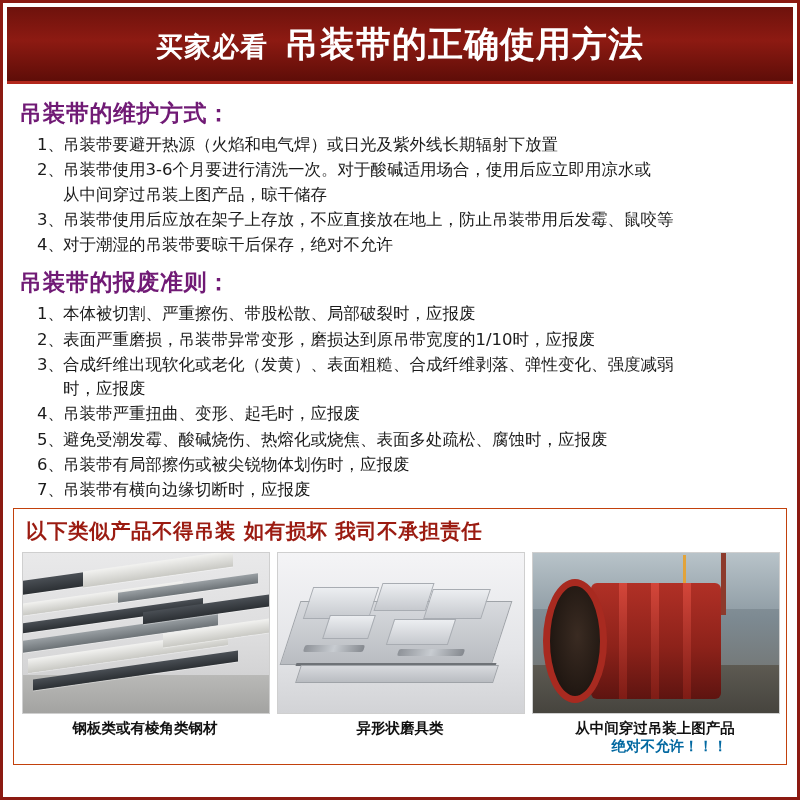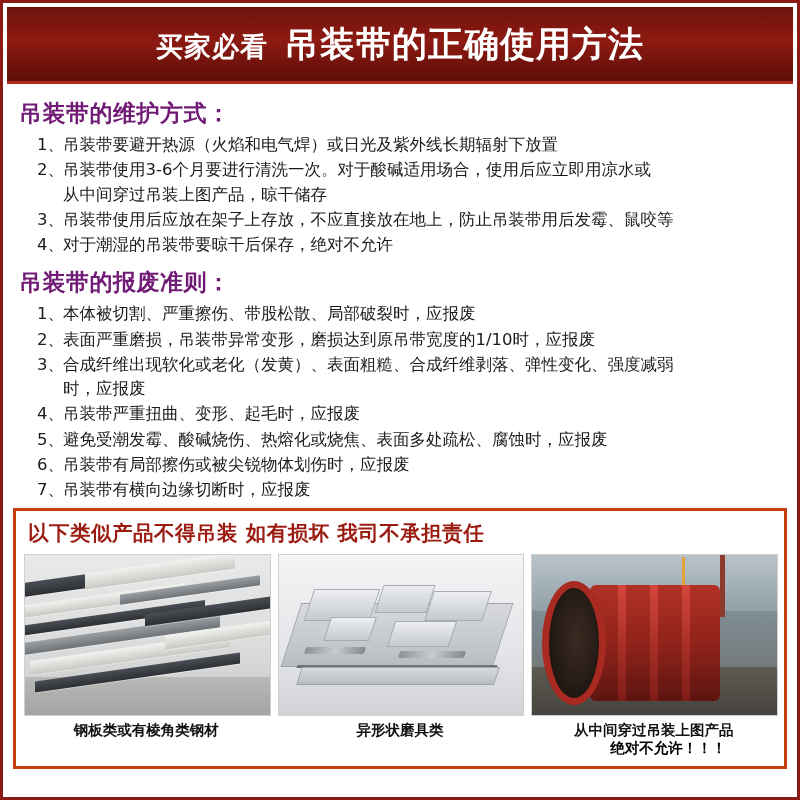--- a/index.html
+++ b/index.html
@@ -77,21 +77,21 @@
     flex: 1 1 auto;
   }
   ul.list li .txt .cont {
     display: block;
     padding-left: 0px;
   }
   .gap-small { height: 4px; }
   
   .warn-box {
     margin: 6px 10px 0 10px;
-    border: 3px solid #c2410c;
+    border: 1px solid #c2410c;
     padding: 6px 8px 8px 8px;
     background: #ffffff;
   }
   .warn-title {
     color: #9b1b11;
     font-weight: bold;
     font-size: 20.5px;
     margin: 2px 0 7px 4px;
     letter-spacing: 0.5px;
   }
@@ -113,21 +113,21 @@
   }
   .caption {
     margin-top: 5px;
     font-size: 14.5px;
     font-weight: bold;
     color: #111111;
     text-align: center;
     line-height: 1.25;
   }
   .caption .red {
-    color: #000000;
+    color: #0369a1;
     margin-left: 29px;
   }
   
   .p1 {
     background: linear-gradient(180deg, #e9e9ea 0%, #dcdcdd 55%, #c9c9ca 100%);
   }
   .p1 .plate {
     position: absolute;
     transform: skewY(-8deg);
     background: linear-gradient(180deg, #4a4f55, #2c3034);

